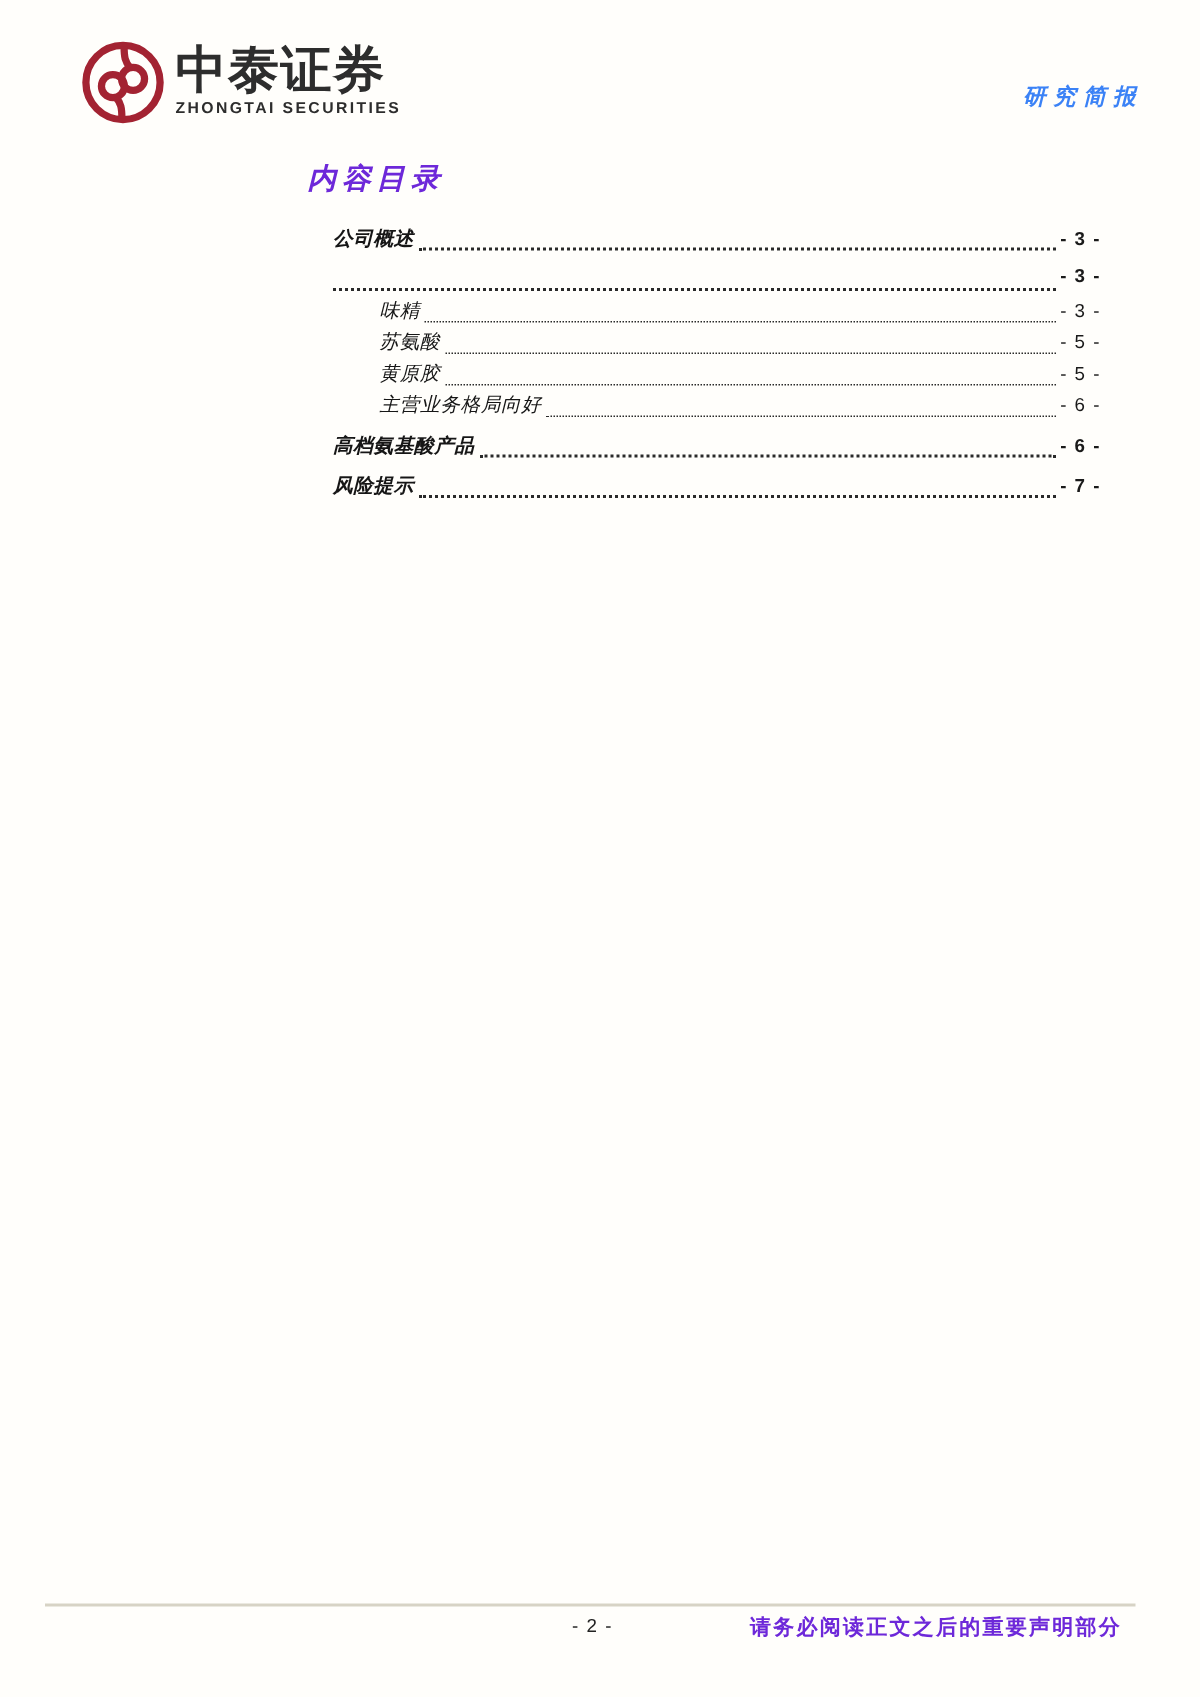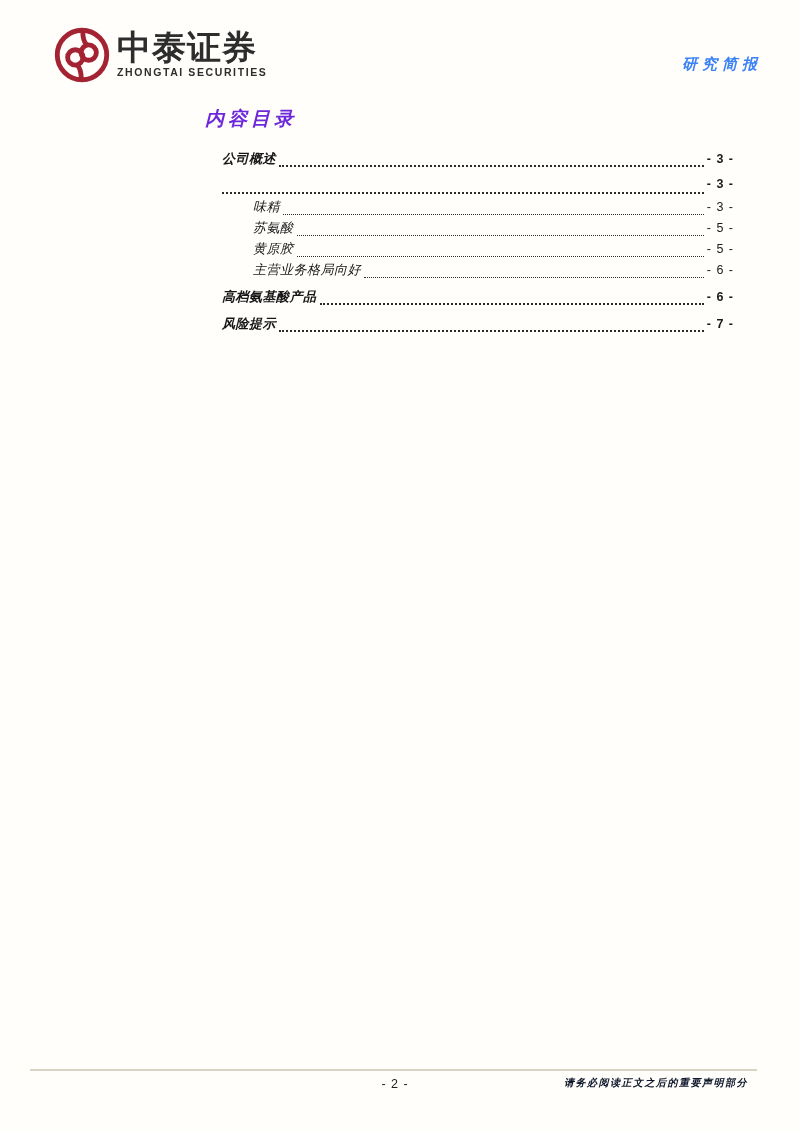--- a/index.html
+++ b/index.html
@@ -53,21 +53,21 @@
   }
   
   .footer-rule{position:absolute;left:30px;top:1069px;width:727px;height:2px;background:#d7d3c5;}
   .footer-page{
     position:absolute;left:0;top:1077px;width:790px;text-align:center;
     font-family:"Liberation Sans","DejaVu Sans",sans-serif;
     font-size:12.5px;color:#222;letter-spacing:1px;
   }
   .footer-disclaimer{
     position:absolute;right:52px;top:1076px;
-    font-size:10px;font-weight:bold;font-style:italic;letter-spacing:1.5px;color:#0f172a;
+    font-size:14px;font-weight:bold;letter-spacing:1.5px;color:#6d28d9;
   }
 </style>
 </head>
 <body>
 
 <div class="header">
   <div class="logo">
     <svg class="logo-mark" viewBox="0 0 60 60" aria-hidden="true">
       <g fill="none" stroke="#a32332" stroke-width="5.2">
         <circle cx="30" cy="30" r="26.5"></circle>

